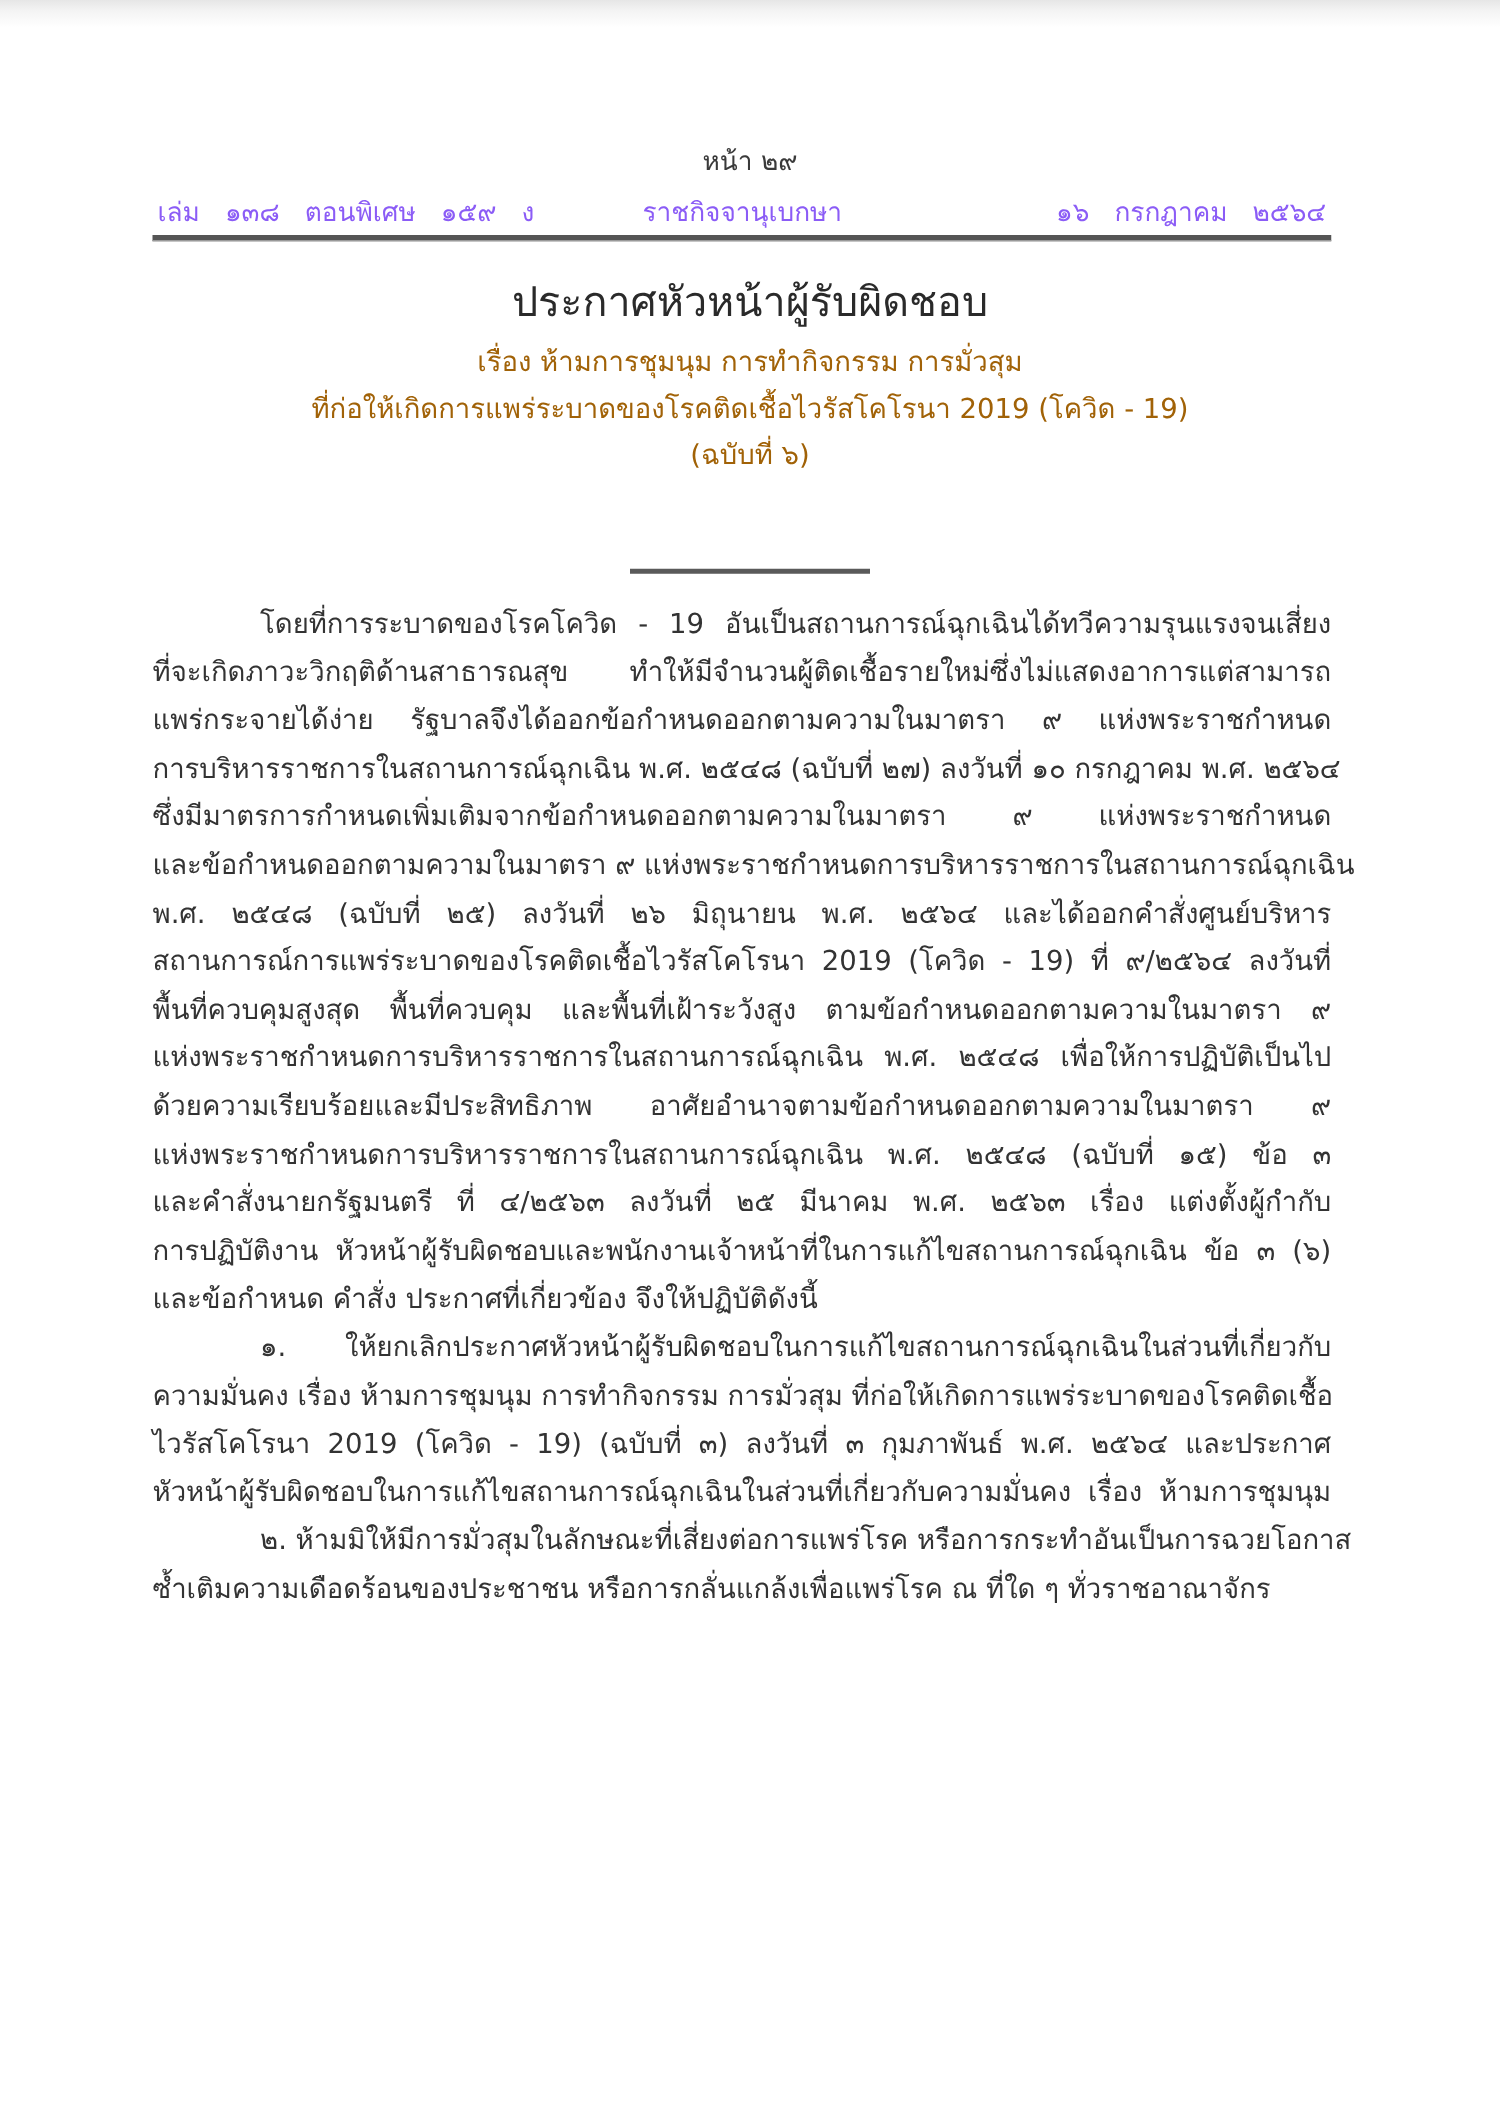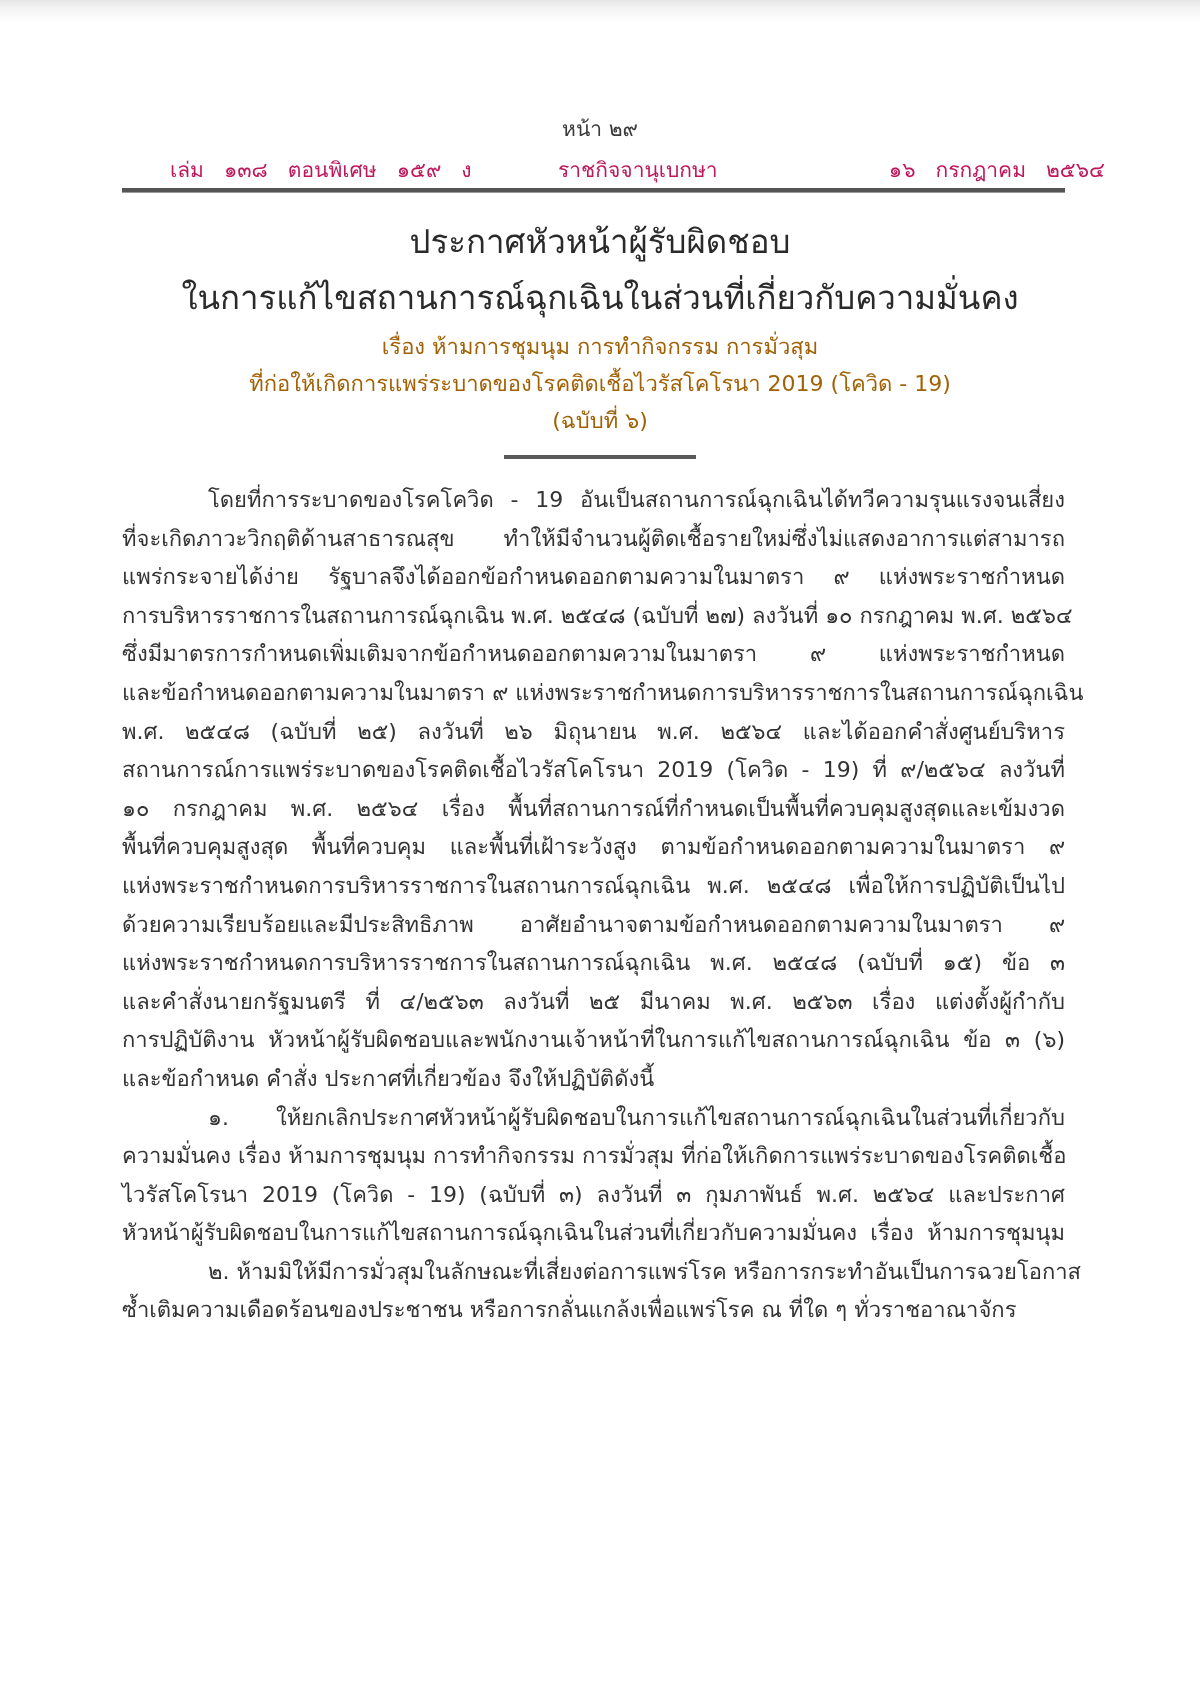--- a/index.html
+++ b/index.html
@@ -34,22 +34,21 @@
     font-size: 21px;
     color: #3a3a3a;
   }
   .header-row {
     position: absolute;
     top: 150px;
     left: 122px;
     width: 943px;
     height: 34px;
     font-size: 21px;
-    color: #be185d;
-    margin-left: 44px;
+    color: #8b5cf6;
   }
   .header-left { position: absolute; left: 4px; top: 3px; white-space: pre; }
   .header-center { position: absolute; left: 392px; top: 3px; }
   .header-right { position: absolute; right: 4px; top: 3px; white-space: pre; }
   .header-rule {
     position: absolute;
     top: 188px;
     left: 122px;
     width: 943px;
     height: 4px;
@@ -121,38 +120,36 @@
 
   <div class="header-row">
     <span class="header-left">เล่ม   ๑๓๘   ตอนพิเศษ   ๑๕๙   ง</span>
     <span class="header-center">ราชกิจจานุเบกษา</span>
     <span class="header-right">๑๖   กรกฎาคม   ๒๕๖๔</span>
   </div>
   <div class="header-rule"></div>
 
   <div class="title-block">
     <div class="title-line">ประกาศหัวหน้าผู้รับผิดชอบ</div>
-    <div class="title-line">ในการแก้ไขสถานการณ์ฉุกเฉินในส่วนที่เกี่ยวกับความมั่นคง</div>
     <div class="subject-line" style="margin-top:2px;">เรื่อง  ห้ามการชุมนุม  การทำกิจกรรม  การมั่วสุม</div>
     <div class="subject-line">ที่ก่อให้เกิดการแพร่ระบาดของโรคติดเชื้อไวรัสโคโรนา  2019  (โควิด - 19)</div>
     <div class="subject-line">(ฉบับที่  ๖)</div>
   </div>
   <div class="short-rule"></div>
 
   <div class="body-text">
     <div class="para">
       <span class="line first">โดยที่การระบาดของโรคโควิด - 19  อันเป็นสถานการณ์ฉุกเฉินได้ทวีความรุนแรงจนเสี่ยง</span>
       <span class="line">ที่จะเกิดภาวะวิกฤติด้านสาธารณสุข  ทำให้มีจำนวนผู้ติดเชื้อรายใหม่ซึ่งไม่แสดงอาการแต่สามารถ</span>
       <span class="line">แพร่กระจายได้ง่าย  รัฐบาลจึงได้ออกข้อกำหนดออกตามความในมาตรา  ๙  แห่งพระราชกำหนด</span>
       <span class="line">การบริหารราชการในสถานการณ์ฉุกเฉิน พ.ศ. ๒๕๔๘ (ฉบับที่ ๒๗) ลงวันที่ ๑๐ กรกฎาคม พ.ศ. ๒๕๖๔</span>
       <span class="line">ซึ่งมีมาตรการกำหนดเพิ่มเติมจากข้อกำหนดออกตามความในมาตรา  ๙  แห่งพระราชกำหนด</span>
       <span class="line">และข้อกำหนดออกตามความในมาตรา  ๙  แห่งพระราชกำหนดการบริหารราชการในสถานการณ์ฉุกเฉิน</span>
       <span class="line">พ.ศ.  ๒๕๔๘  (ฉบับที่  ๒๕)  ลงวันที่  ๒๖  มิถุนายน  พ.ศ.  ๒๕๖๔  และได้ออกคำสั่งศูนย์บริหาร</span>
       <span class="line">สถานการณ์การแพร่ระบาดของโรคติดเชื้อไวรัสโคโรนา  2019  (โควิด - 19)  ที่  ๙/๒๕๖๔  ลงวันที่</span>
-      <span class="line">๑๐  กรกฎาคม  พ.ศ.  ๒๕๖๔  เรื่อง  พื้นที่สถานการณ์ที่กำหนดเป็นพื้นที่ควบคุมสูงสุดและเข้มงวด</span>
       <span class="line">พื้นที่ควบคุมสูงสุด  พื้นที่ควบคุม  และพื้นที่เฝ้าระวังสูง  ตามข้อกำหนดออกตามความในมาตรา  ๙</span>
       <span class="line">แห่งพระราชกำหนดการบริหารราชการในสถานการณ์ฉุกเฉิน  พ.ศ.  ๒๕๔๘  เพื่อให้การปฏิบัติเป็นไป</span>
       <span class="line">ด้วยความเรียบร้อยและมีประสิทธิภาพ  อาศัยอำนาจตามข้อกำหนดออกตามความในมาตรา  ๙</span>
       <span class="line">แห่งพระราชกำหนดการบริหารราชการในสถานการณ์ฉุกเฉิน  พ.ศ.  ๒๕๔๘  (ฉบับที่  ๑๕)  ข้อ  ๓</span>
       <span class="line">และคำสั่งนายกรัฐมนตรี  ที่  ๔/๒๕๖๓  ลงวันที่  ๒๕  มีนาคม  พ.ศ.  ๒๕๖๓  เรื่อง  แต่งตั้งผู้กำกับ</span>
       <span class="line">การปฏิบัติงาน  หัวหน้าผู้รับผิดชอบและพนักงานเจ้าหน้าที่ในการแก้ไขสถานการณ์ฉุกเฉิน  ข้อ  ๓  (๖)</span>
       <span class="line last">และข้อกำหนด  คำสั่ง  ประกาศที่เกี่ยวข้อง  จึงให้ปฏิบัติดังนี้</span>
     </div>
 
     <div class="para">

